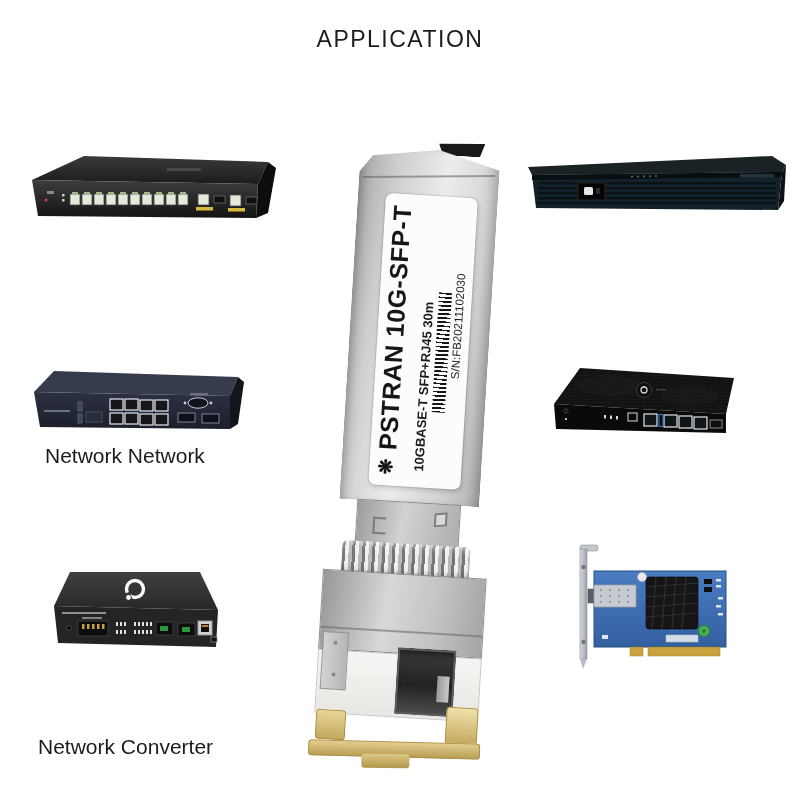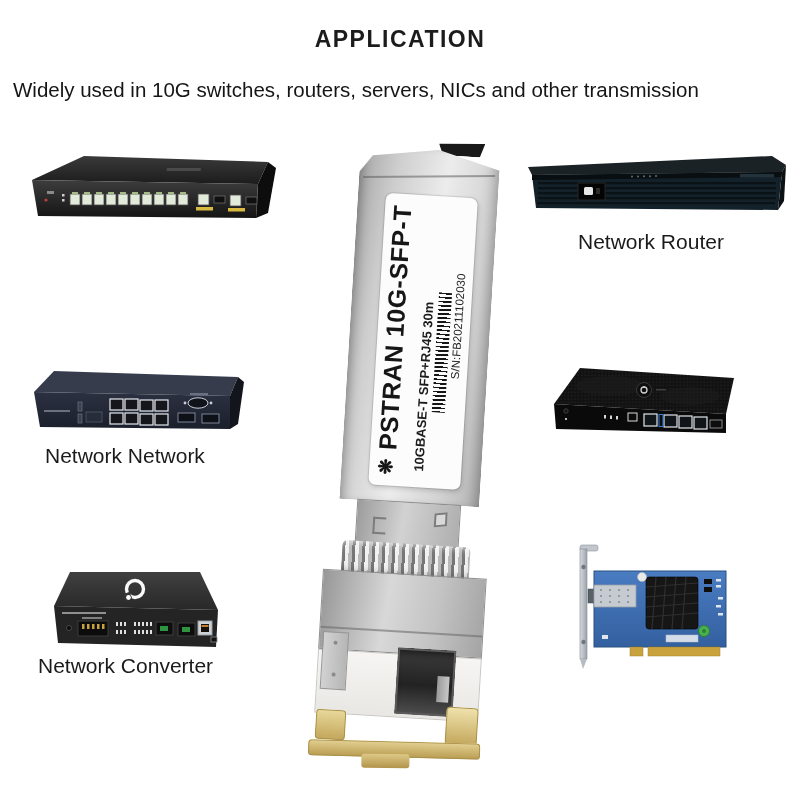--- a/index.html
+++ b/index.html
@@ -1,21 +1,21 @@
 <!DOCTYPE html>
 <html><head>
 <meta charset="utf-8">
 <style>
   html,body{margin:0;padding:0;background:#fff;}
   #canvas{position:relative;width:800px;height:800px;background:#ffffff;overflow:hidden;
           font-family:"Liberation Sans", sans-serif;color:#161616;}
 
   
   .title{position:absolute;top:26px;left:0;width:100%;text-align:center;
-         font-size:23px;font-weight:700;letter-spacing:1.5px;color:#1c1c1c;}
+         font-size:23px;font-weight:400;letter-spacing:1.5px;color:#1c1c1c;}
   .desc{position:absolute;top:76px;left:13px;width:782px;font-size:20.5px;
         line-height:27px;color:#151515;}
 
   
   .dev-illus{position:absolute;}
   .dev-label{position:absolute;font-size:21px;color:#1b1b1b;white-space:nowrap;}
 
   
   .module{position:absolute;left:324px;top:140px;width:176px;height:634px;
           transform:rotate(3.5deg);transform-origin:50% 50%;}
@@ -73,21 +73,20 @@
   .g-tongue{position:absolute;left:54px;bottom:-9px;width:48px;height:14px;border-radius:3px;
             background:linear-gradient(180deg,#ddc987,#b2944a);transform:rotate(-3deg);}
 </style>
 </head>
 <body>
 
 <div id="canvas">
 
   <div class="title">APPLICATION</div>
   <div class="desc">
-    <div>Widely used in 10G switches, routers, servers, NICs and other transmission</div>
   </div>
 
   <svg class="dev-illus" style="left:18px;top:152px" width="264" height="78" viewBox="0 0 264 78">
     <defs>
       <linearGradient id="swTop" x1="0" y1="0" x2="0" y2="1">
         <stop offset="0" stop-color="#3a3a3a"></stop>
           <stop offset="1" stop-color="#1c1c1c"></stop>
         </linearGradient>
       <linearGradient id="swFront" x1="0" y1="0" x2="0" y2="1">
         <stop offset="0" stop-color="#3d3d3d"></stop>
@@ -157,21 +156,20 @@
         <rect x="24" y="44" width="238" height="2.2"></rect>
       <rect x="23" y="49" width="238" height="2.2"></rect>
       </g>
     <rect x="226" y="21" width="34" height="3.5" fill="#23333b"></rect>
     <g>
       <rect x="64" y="30" width="27" height="17" fill="#040404" stroke="#262626"></rect>
       <rect x="70" y="34" width="9" height="8" rx="1.5" fill="#e6e6e6"></rect>
       <rect x="82" y="35" width="4" height="6" fill="#2a2a2a"></rect>
     </g>
   </svg>
-  <div class="dev-label" style="left:578px;top:230px">Network Router</div>
 
   <svg class="dev-illus" style="left:24px;top:368px" width="224" height="70" viewBox="0 0 224 70">
     <defs>
         <linearGradient id="fwg" x1="0" y1="0" x2="0" y2="1">
       <stop offset="0" stop-color="#2c3142"></stop>
           <stop offset="1" stop-color="#1b1f2c"></stop>
         </linearGradient>
       </defs>
     <polygon points="30,3 214,9 206,28 10,24" fill="#363c4c"></polygon>
     <polygon points="214,9 220,14 214,56 206,61 206,28" fill="#13151d"></polygon>
@@ -290,21 +288,21 @@
       <rect x="140" y="57" width="8" height="5" fill="#2f9440"></rect>
     </g>
     <g>
       <rect x="152" y="48" width="3" height="0" fill="none"></rect>
       <rect x="156" y="51" width="14" height="14" fill="#cdd2d6" stroke="#9aa0a6"></rect>
       <rect x="159" y="54" width="8" height="8" fill="#15100a"></rect>
       <rect x="159.5" y="55" width="7" height="2" fill="#c77b2e"></rect>
     </g>
     <rect x="169" y="67" width="6" height="5" fill="#111" stroke="#8a8a8a" stroke-width="0.8"></rect>
   </svg>
-  <div class="dev-label" style="left:38px;top:654px">Network Converter</div>
+  <div class="dev-label" style="left:38px;top:735px">Network Converter</div>
 
   <svg class="dev-illus" style="left:568px;top:538px" width="192" height="134" viewBox="0 0 192 134">
     <defs>
       <linearGradient id="brg" x1="0" y1="0" x2="1" y2="0">
         <stop offset="0" stop-color="#d8dce0"></stop>
           <stop offset="1" stop-color="#9aa1a8"></stop>
         </linearGradient>
       <linearGradient id="pcbg" x1="0" y1="0" x2="0" y2="1">
         <stop offset="0" stop-color="#4a7cc2"></stop>
           <stop offset="1" stop-color="#33609f"></stop>

